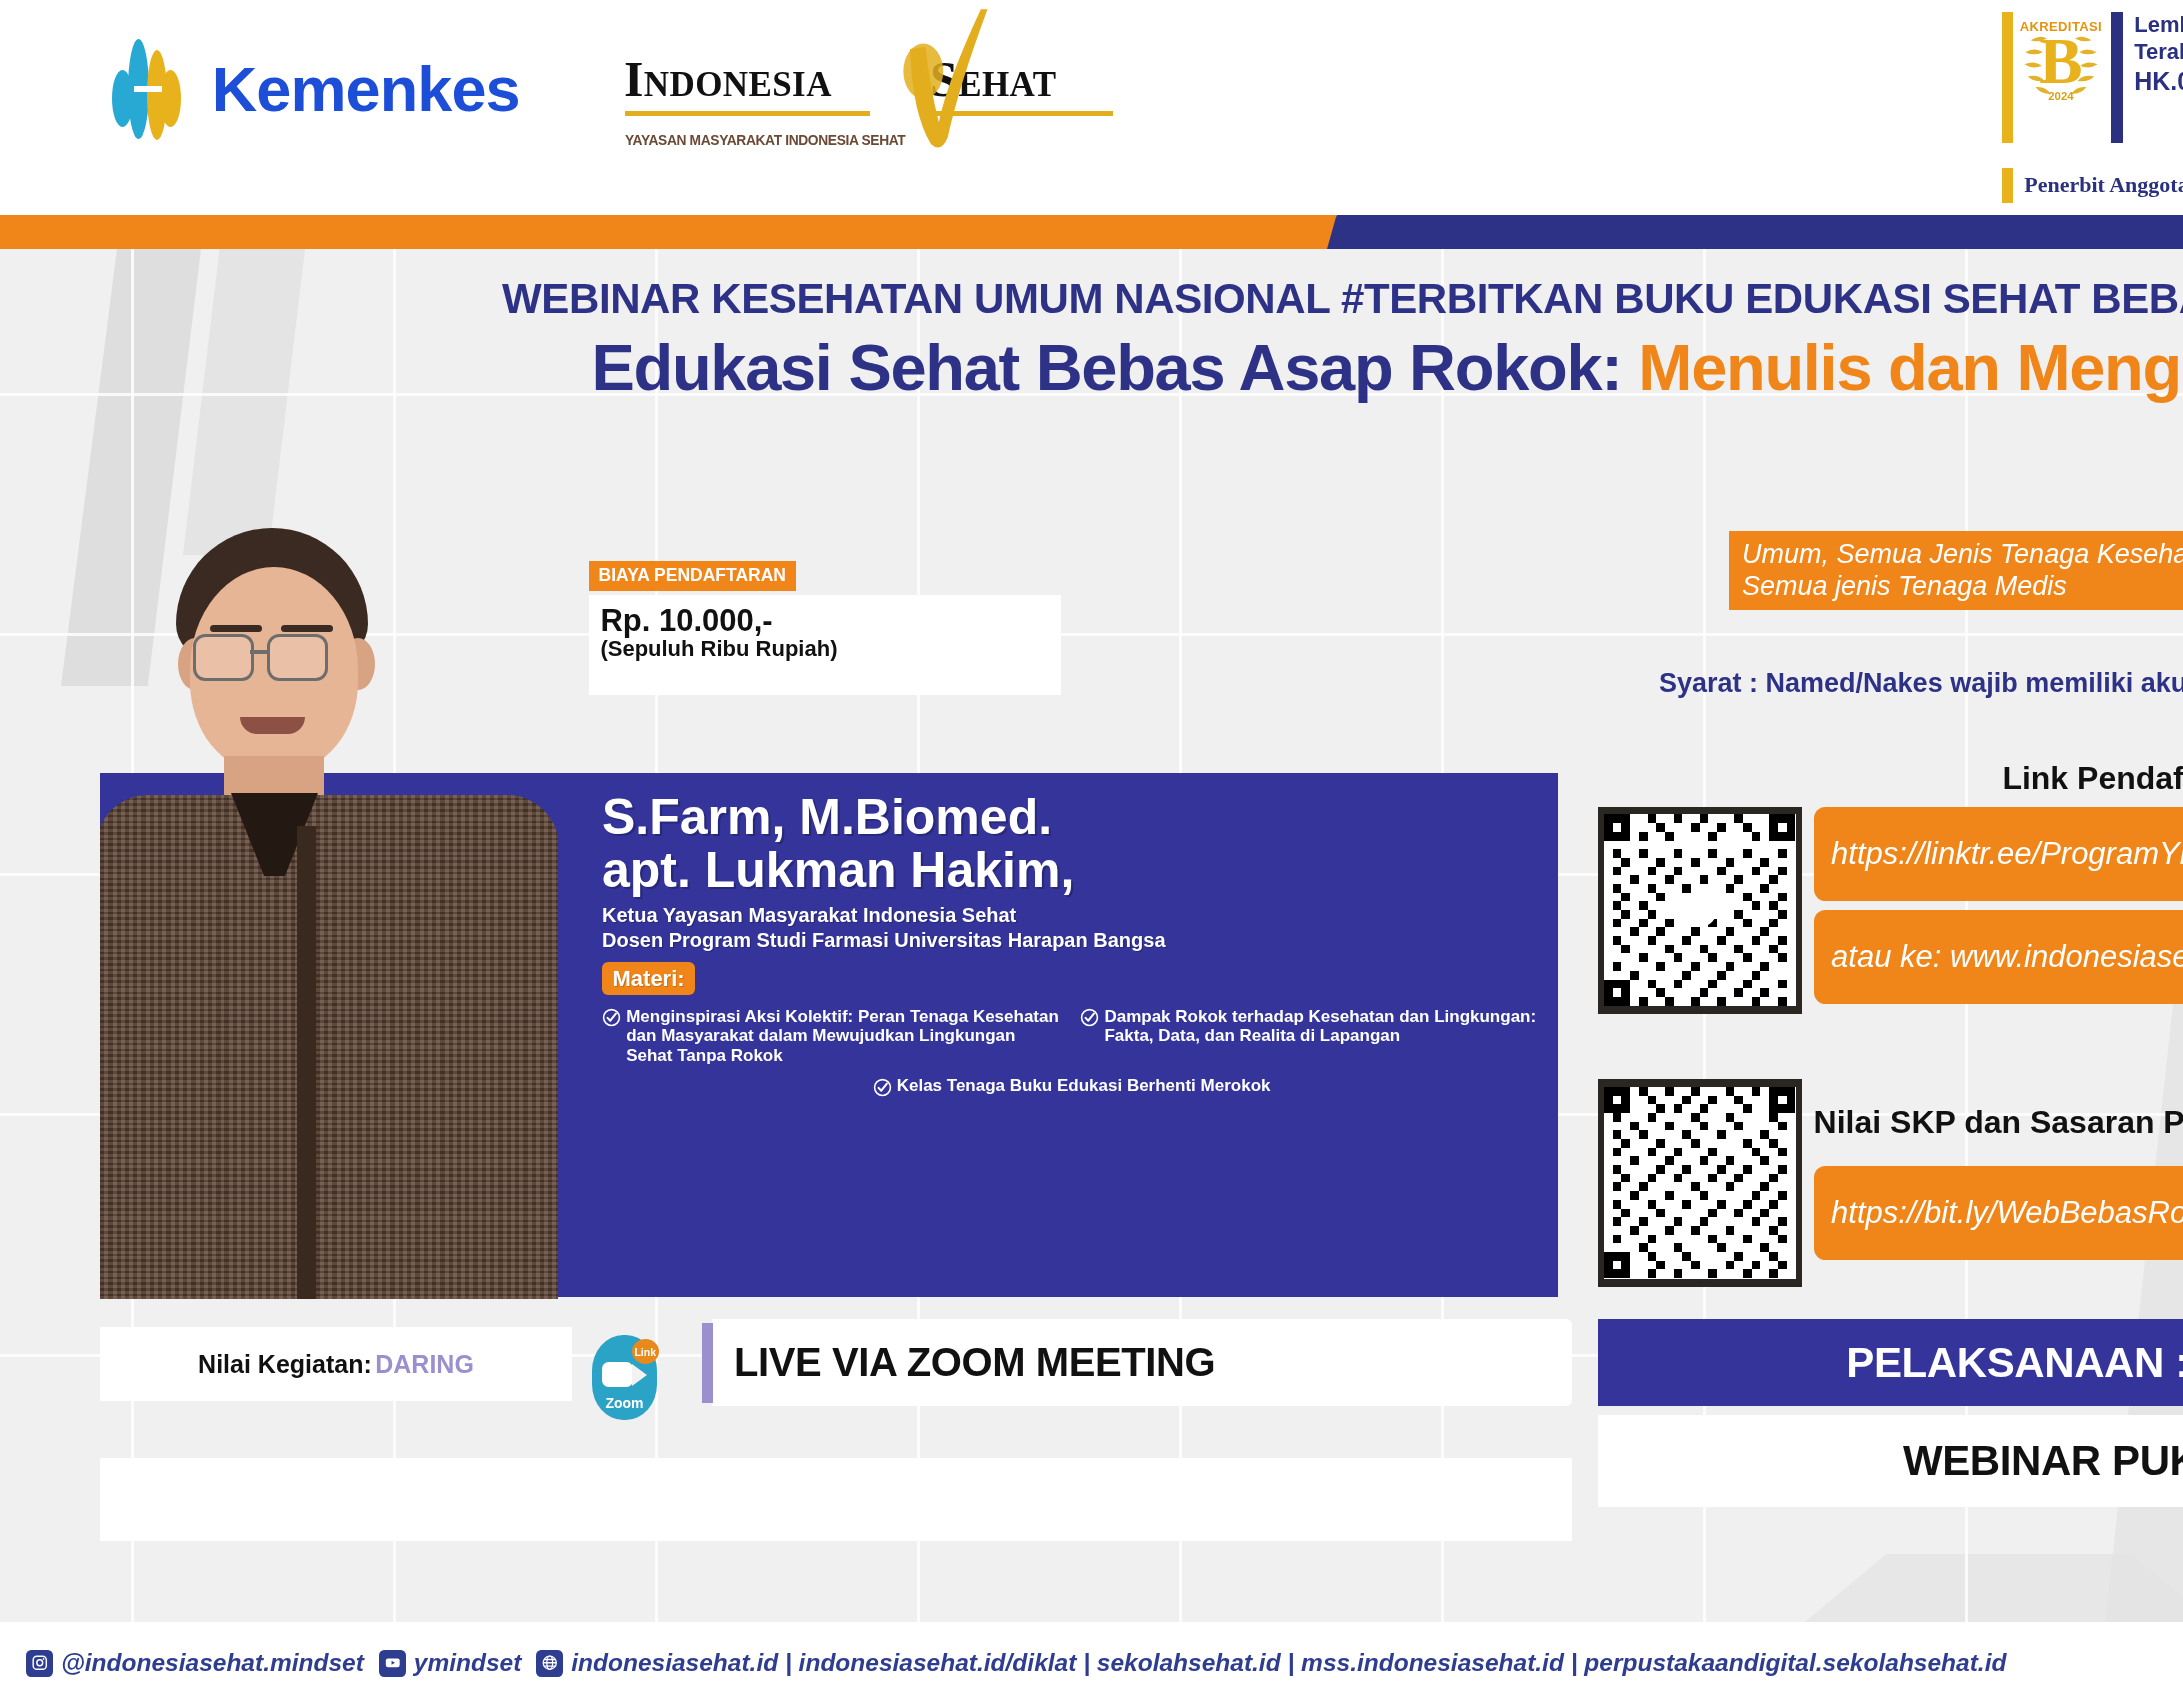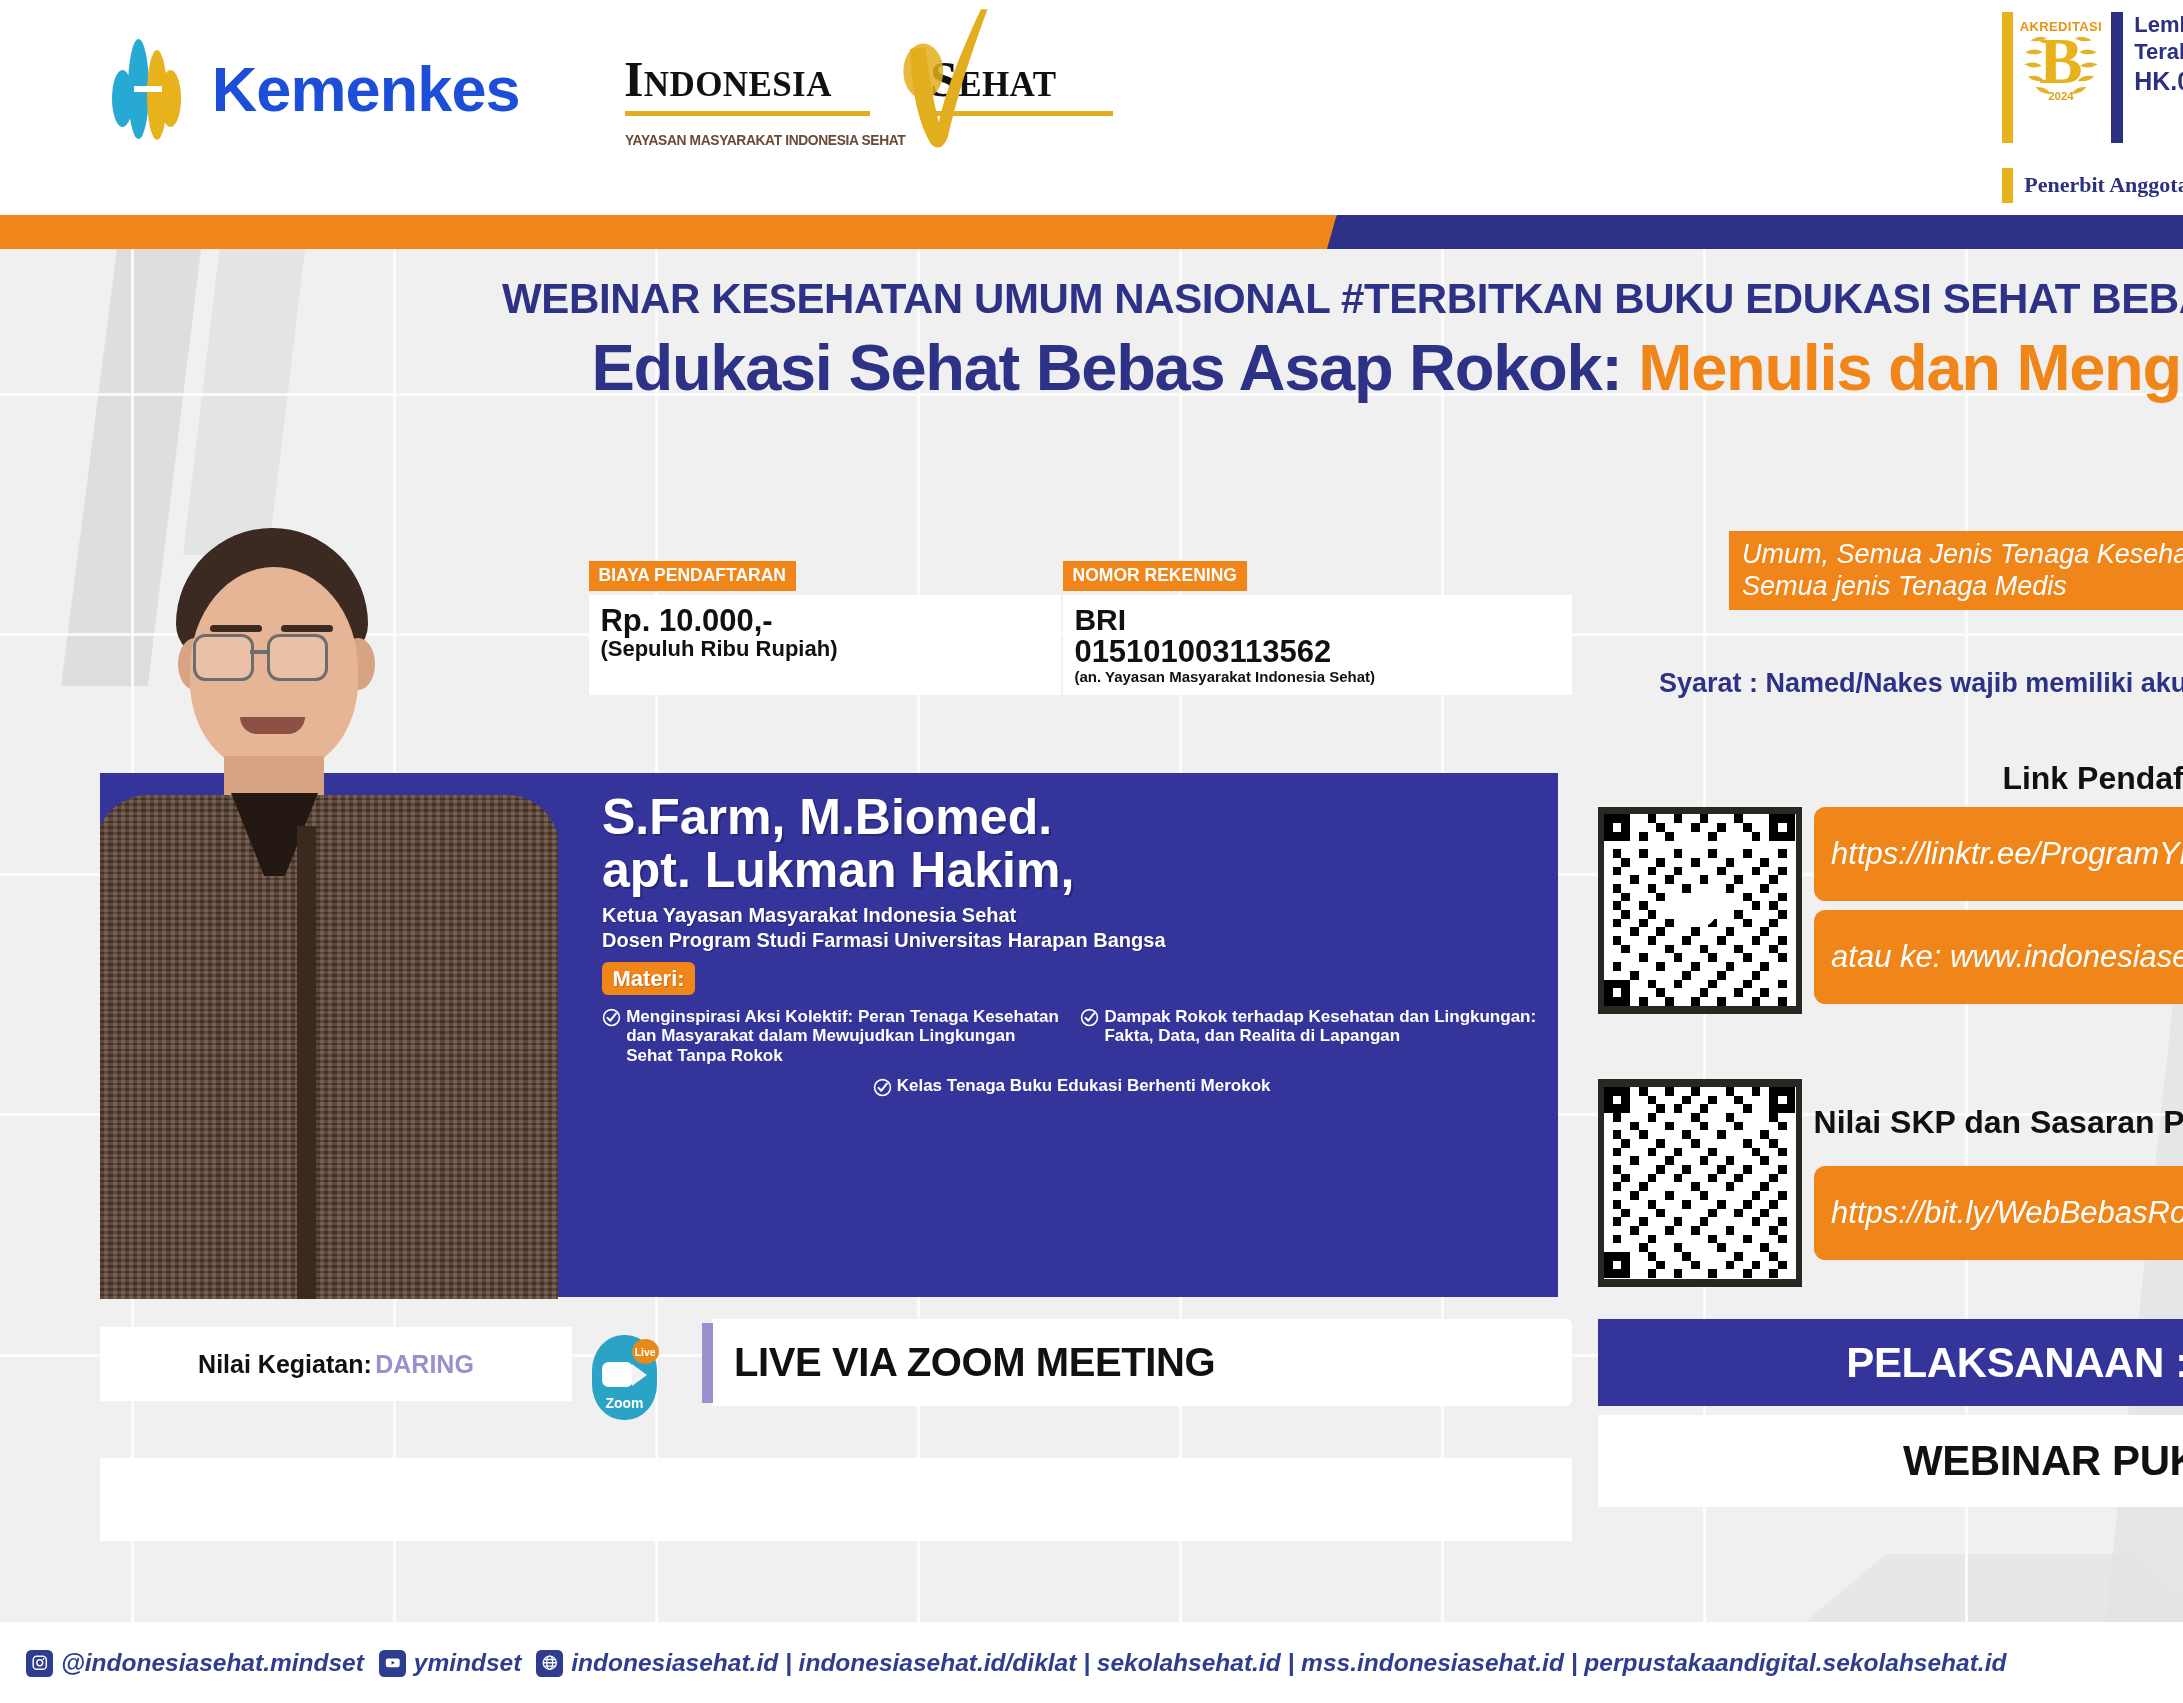--- a/index.html
+++ b/index.html
@@ -390,28 +390,20 @@
   </div>
 
   <div class="feebox" style="left:589px;top:561px;width:472px;">
     <div class="tag">BIAYA PENDAFTARAN</div>
     <div class="whitecard" style="height:100px;">
       <div class="fee-amount">Rp. 10.000,-</div>
       <div class="fee-note">(Sepuluh Ribu Rupiah)</div>
     </div>
   </div>
 
-  <div class="feebox" style="left:1063px;top:561px;width:509px;">
-    <div class="tag">NOMOR REKENING</div>
-    <div class="whitecard" style="height:100px;">
-      <div class="bank-name">BRI</div>
-      <div class="bank-no">015101003113562</div>
-      <div class="bank-owner">(an. Yayasan Masyarakat Indonesia Sehat)</div>
-    </div>
-  </div>
 
   <div class="peserta-wrap">
     <div class="peserta-title">Peserta</div>
     <div class="peserta-box">
       <div>Umum, Semua Jenis Tenaga Kesehatan dan</div>
       <div>Semua jenis Tenaga Medis</div>
     </div>
   </div>
   <div class="syarat">Syarat : Named/Nakes wajib memiliki akun satu sehat SDMK</div>
 
@@ -732,21 +724,21 @@
 
   <div class="metode-card">
     <span class="metode-label">Nilai Kegiatan:</span>
     <span class="metode-val">DARING</span>
   </div>
 
   <div class="zoom-badge">
     <div class="zoom-blob"></div>
     <div class="zoom-cam"></div>
     <div class="zoom-tri"></div>
-    <div class="zoom-live">Live</div>
+    <div class="zoom-live">Link</div>
     <div class="zoom-word">Zoom</div>
   </div>
 
   <div class="live-card">
     <div class="live-bar"></div>
     <div class="live-text">LIVE VIA ZOOM MEETING</div>
   </div>
 
   <div class="naracard">
   </div>

